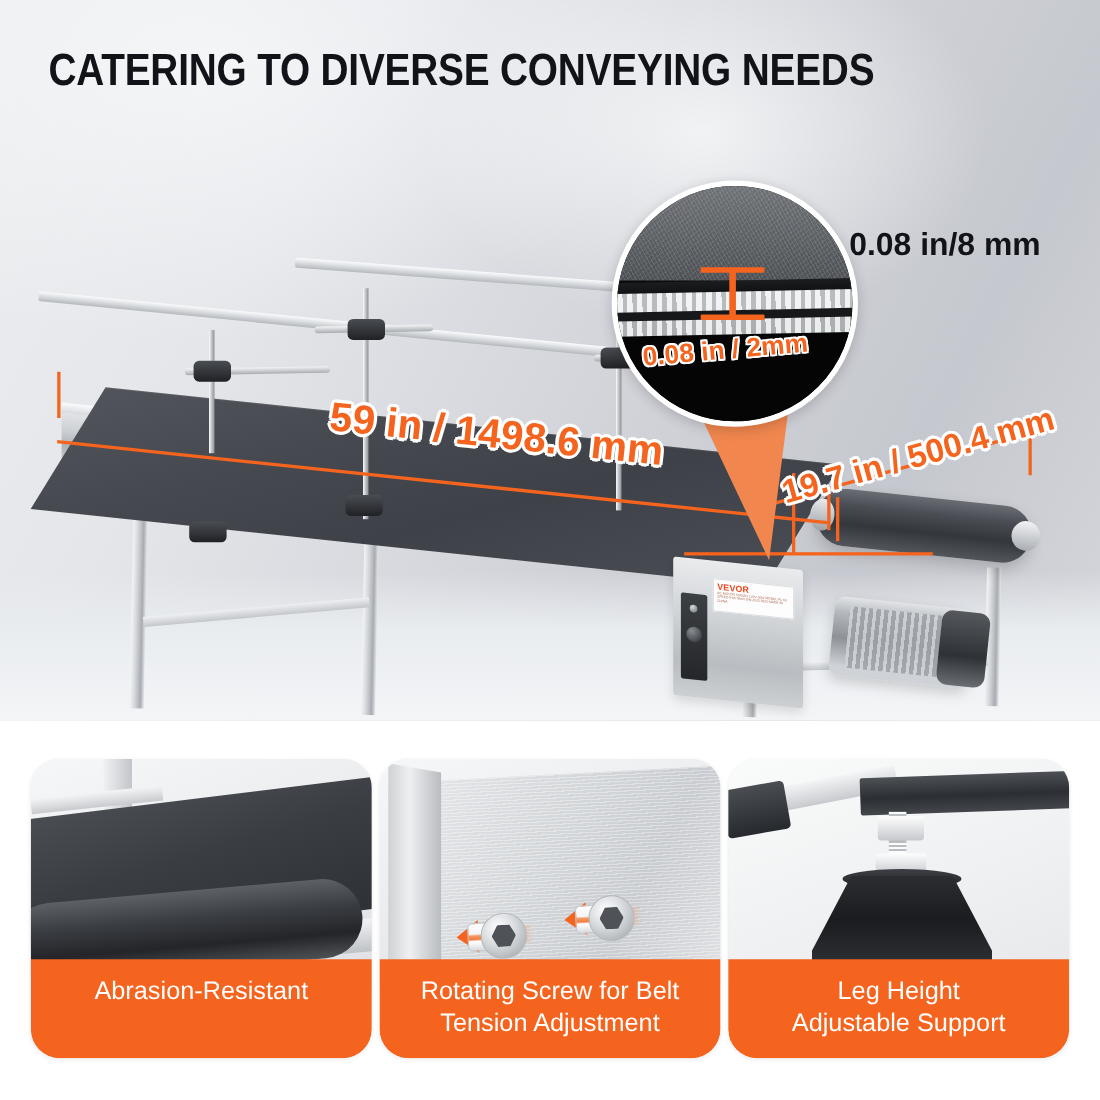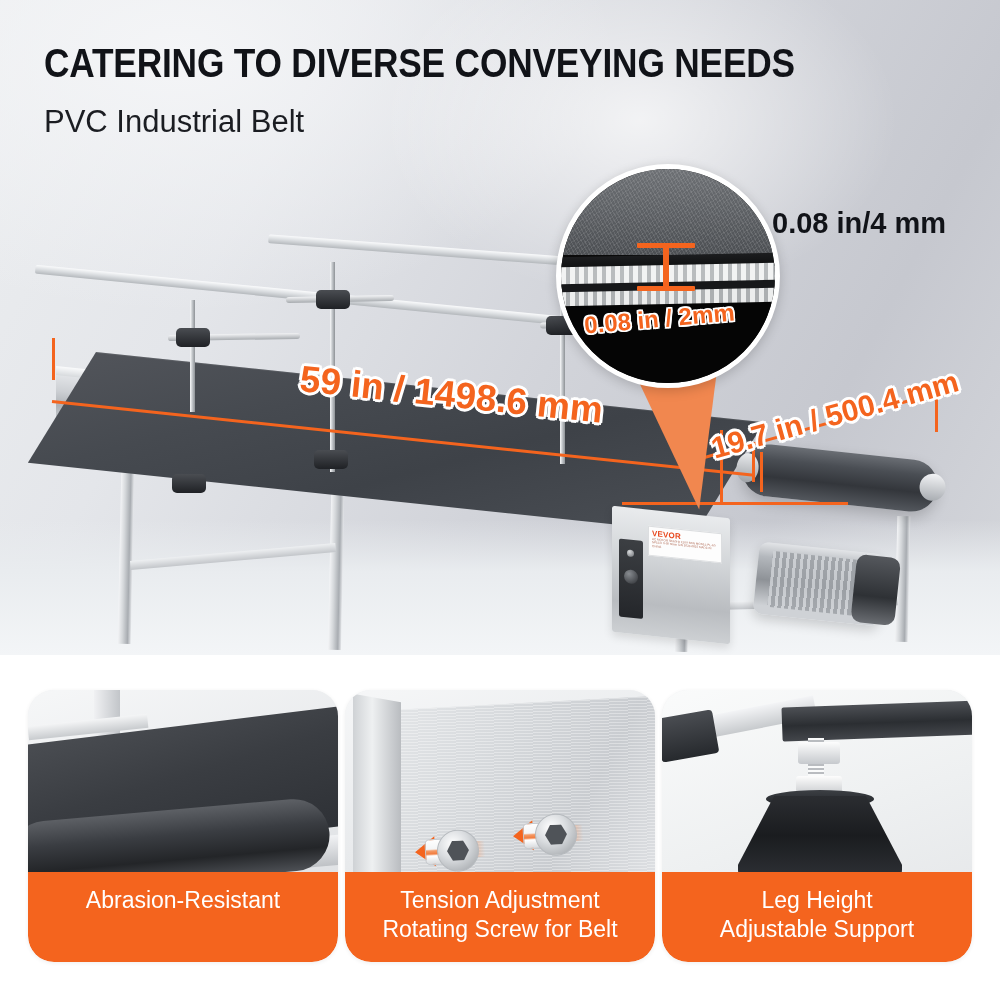--- a/index.html
+++ b/index.html
@@ -566,21 +566,20 @@
 </head>
 <body>
 
 <div id="page">
 
   <div class="hero">
     <div class="hero-glow"></div>
     <div class="hero-floor"></div>
 
     <div class="title">CATERING TO DIVERSE CONVEYING NEEDS</div>
-    <div class="subtitle">PVC Industrial Belt</div>
 
     <div class="conveyor">
 
       <div class="leg leg-l1"></div>
       <div class="leg leg-l2"></div>
       <div class="brace"></div>
       <div class="leg leg-r1"></div>
       <div class="leg leg-r2"></div>
       <div class="brace2"></div>
 
@@ -648,21 +647,21 @@
       <div class="mag-lower"></div>
       <div class="mag-ibeam">
         <div class="ib-top"></div>
         <div class="ib-stem"></div>
         <div class="ib-bot"></div>
       </div>
       <div class="mag-text">0.08 in / 2mm</div>
     </div>
 
     <div class="thickness-block">
-      <div>0.08 in/4 mm</div>
+      <div>0.08 in/8 mm</div>
     </div>
   </div>
 
   <div class="cards">
 
     <div class="card card-1">
       <div class="card-photo">
         <div class="c1-post"></div>
         <div class="c1-rail"></div>
         <div class="c1-belt"></div>
@@ -685,22 +684,22 @@
           <div class="screw-head"></div>
           <div class="screw-hex"></div>
         </div>
         <div class="screw c2-s2">
           <div class="screw-body"></div>
           <div class="screw-head"></div>
           <div class="screw-hex"></div>
         </div>
       </div>
       <div class="card-cap">
+        <div>Rotating Screw for Belt</div>
         <div>Tension Adjustment</div>
-        <div>Rotating Screw for Belt</div>
       </div>
     </div>
 
     <div class="card card-3">
       <div class="card-photo">
         <div class="c3-bg"></div>
         <div class="c3-beam-sil"></div>
         <div class="c3-blk"></div>
         <div class="c3-beam"></div>
         <div class="c3-bolt"></div>

